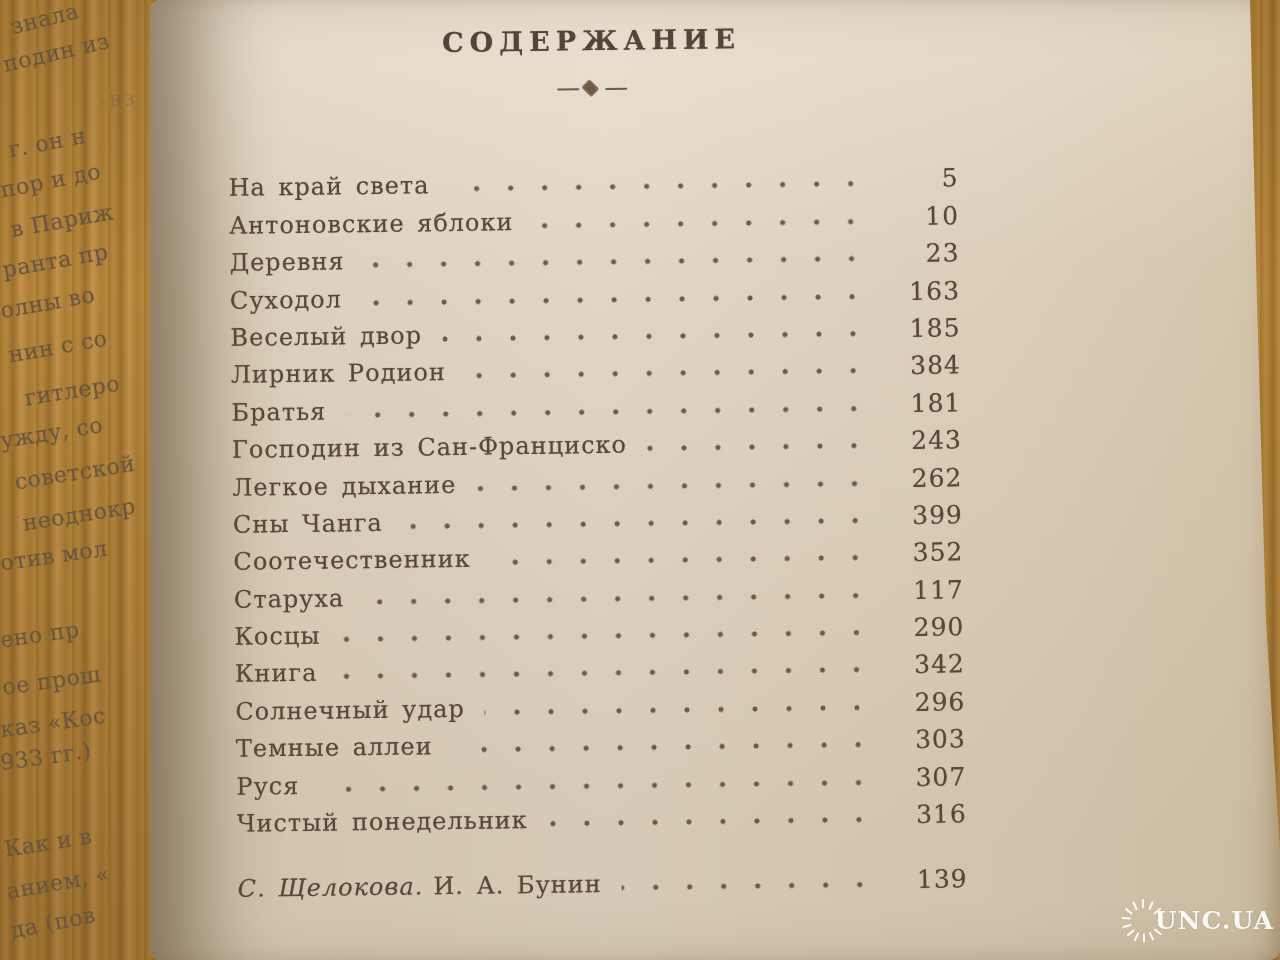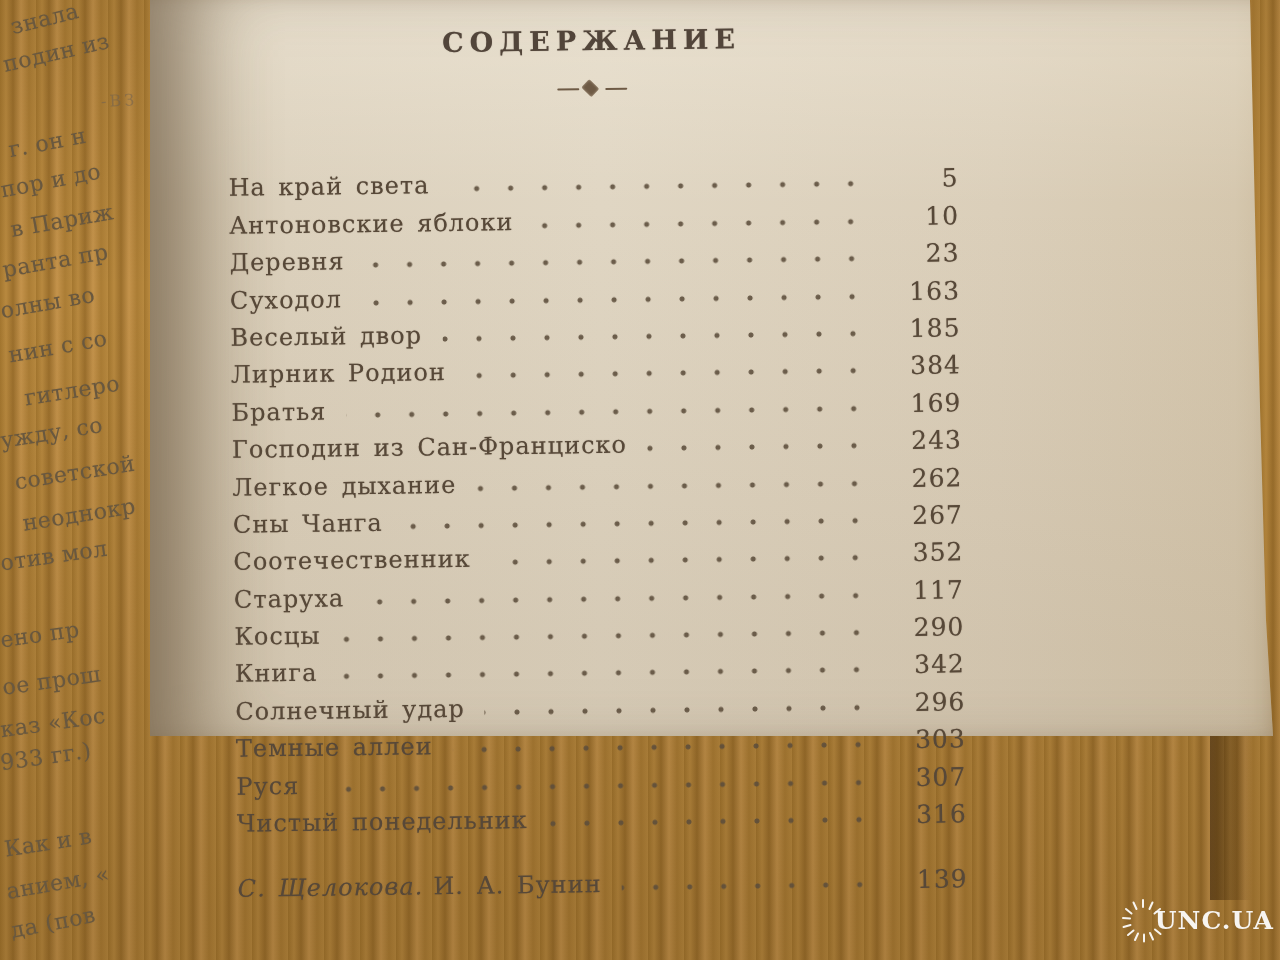--- a/index.html
+++ b/index.html
@@ -29,28 +29,29 @@
       #e7decа 78%, #c2b090 87%, #8a755a 95%, #6f5c44 100%);
   }
   .fragment{
     position:absolute;white-space:nowrap;
     font-size:22px;color:#69583f;letter-spacing:0.5px;
     text-shadow:0 0 1px rgba(105,88,63,0.45);
   }
 
   
   .right-page{
-    position:absolute;left:150px;top:0;width:1130px;height:736px;
+    position:absolute;left:150px;top:0;width:1130px;height:960px;
     clip-path:polygon(0 0, 1100px 0, 1107px 300px, 1116px 620px, 1130px 850px, 1130px 960px, 0 960px);
     background:
       linear-gradient(to bottom, rgba(255,250,238,0.30), rgba(0,0,0,0) 28%, rgba(120,95,60,0.10) 88%),
       linear-gradient(to right, #cfc2a9 0%, #dcd1bd 12%, #e0d6c3 40%, #dbcfba 75%, #d5c7ae 96%, #cbbb9e 100%);
     box-shadow:
       inset 78px 0 80px -38px rgba(88,68,45,0.60),
       inset -14px 0 18px -8px rgba(140,110,70,0.45);
+    border-radius: 11px;
   }
 
   
   .page-content{
     position:absolute;left:82px;top:0;width:730px;
     transform:rotate(-0.75deg);transform-origin:40% 50%;
     color:#574838;
   }
   .page-title{
     margin-top:25px;text-align:center;
@@ -194,39 +195,39 @@
 
   <div class="toc-row">
     <span class="toc-title">Лирник Родион</span>
     <span class="leader"></span>
     <span class="toc-page">384</span>
   </div>
 
   <div class="toc-row">
     <span class="toc-title">Братья</span>
     <span class="leader"></span>
-    <span class="toc-page">169</span>
+    <span class="toc-page">181</span>
   </div>
 
   <div class="toc-row">
     <span class="toc-title">Господин из Сан-Франциско</span>
     <span class="leader"></span>
     <span class="toc-page">243</span>
   </div>
 
   <div class="toc-row">
     <span class="toc-title">Легкое дыхание</span>
     <span class="leader"></span>
     <span class="toc-page">262</span>
   </div>
 
   <div class="toc-row">
     <span class="toc-title">Сны Чанга</span>
     <span class="leader"></span>
-    <span class="toc-page">267</span>
+    <span class="toc-page">399</span>
   </div>
 
   <div class="toc-row">
     <span class="toc-title">Соотечественник</span>
     <span class="leader"></span>
     <span class="toc-page">352</span>
   </div>
 
   <div class="toc-row">
     <span class="toc-title">Старуха</span>

